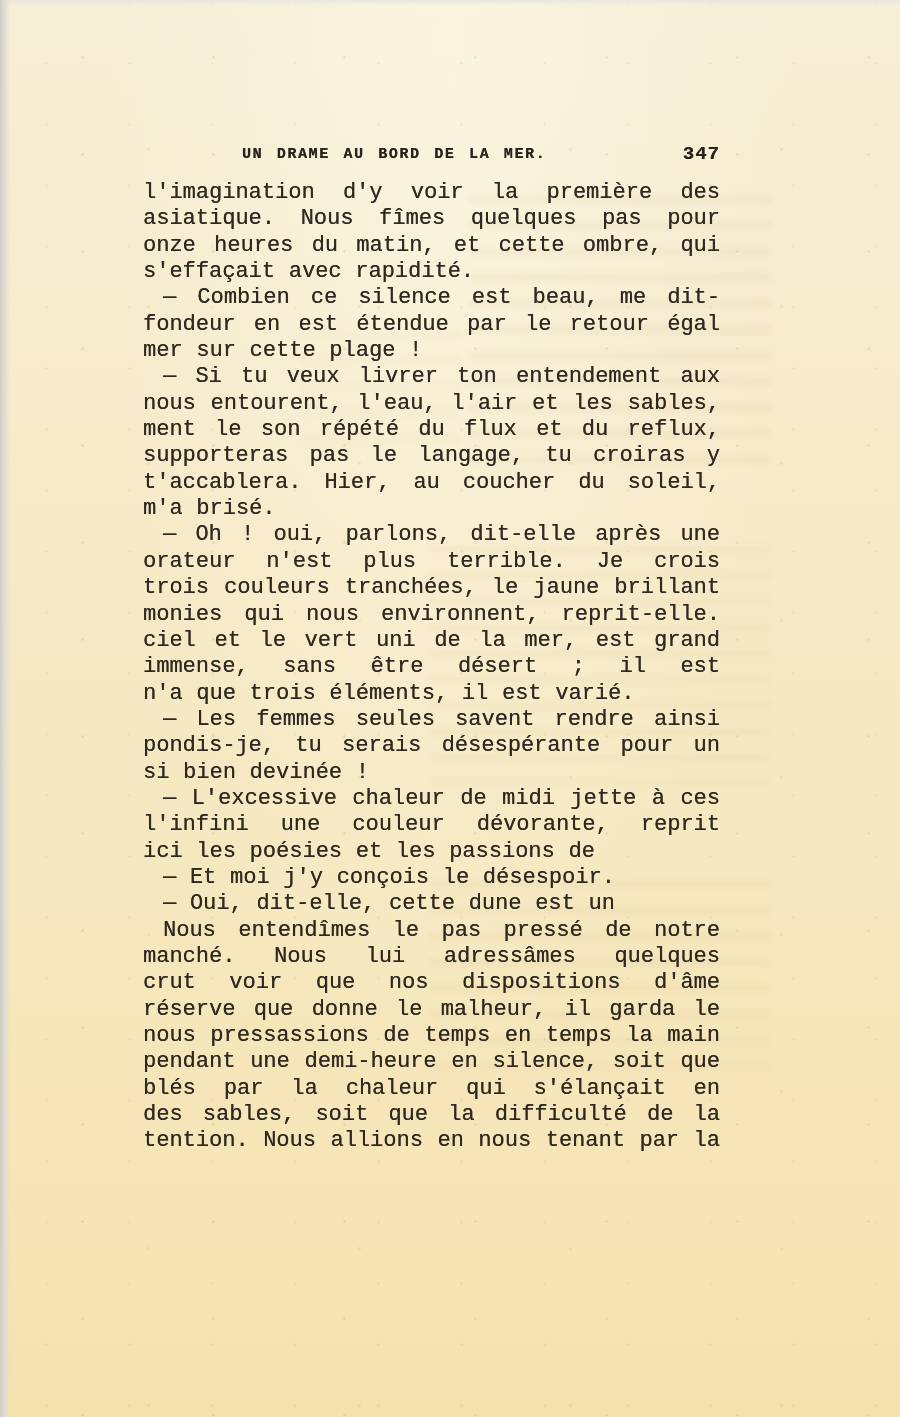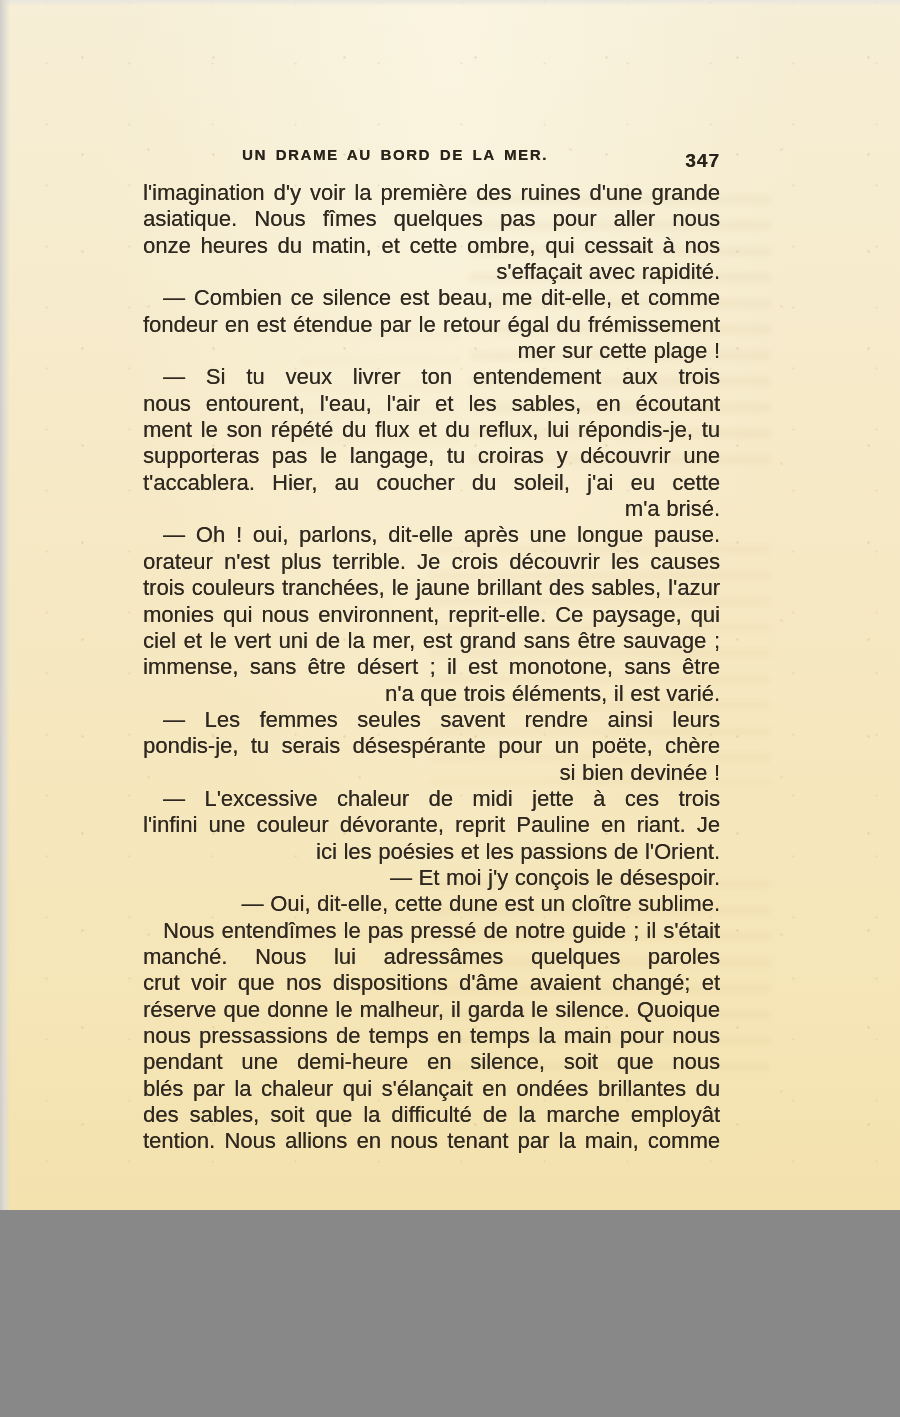--- a/index.html
+++ b/index.html
@@ -1,29 +1,29 @@
 <!DOCTYPE html>
 <html><head>
 <meta charset="utf-8">
 <style>
   html,body{margin:0;padding:0;background:#888;}
   .page{
     position:relative;
-    width:900px;height:1210px;
+    width:900px;height:1417px;
     overflow:hidden;
     background-color:#f5e8c2;
     background-image:
       radial-gradient(circle, rgba(186,150,80,.22) 0 .8px, transparent 1.7px),
       radial-gradient(circle, rgba(200,168,100,.18) 0 1px, transparent 2px),
       radial-gradient(circle, rgba(170,136,70,.15) 0 .7px, transparent 1.5px),
       radial-gradient(ellipse at 50% 6%, rgba(255,252,238,.45), rgba(255,252,238,0) 55%),
       linear-gradient(180deg,#f6eed6 0%, #f6e9c6 40%, #f5e5b6 85%, #f3e2ae 100%);
     background-size: 131px 97px, 211px 157px, 83px 61px, 100% 100%, 100% 100%;
     background-position: 17px 9px, 43px 71px, 5px 33px, 0 0, 0 0;
-    font-family:Liberation Sans, sans-serif;
+    font-family:Liberation Mono, monospace;
   }
   .edge-left{
     position:absolute;left:0;top:0;width:10px;height:100%;
     background:linear-gradient(90deg,#cfcdc6 0%,#dfdcd3 45%,rgba(228,224,214,0) 100%);
   }
   .edge-top{
     position:absolute;left:0;top:0;width:100%;height:6px;
     background:linear-gradient(180deg,#e8e6de 0%,rgba(235,232,224,0) 100%);
   }
   .ghost{
@@ -39,37 +39,37 @@
     color:#29231b;
   }
   .header-title{
     position:absolute;left:99px;top:4px;
     font-size:15px;font-weight:bold;
     letter-spacing:1.6px;word-spacing:3px;
     white-space:nowrap;
     text-shadow:.2px .3px .4px rgba(40,32,22,.8);
   }
   .page-number{
-    position:absolute;right:0;top:8px;
+    position:absolute;right:0;top:1px;
     font-size:19px;font-weight:bold;letter-spacing:1px;
     text-shadow:.2px .3px .4px rgba(40,32,22,.8);
   }
   .text-block{
     position:absolute;left:143px;top:180px;width:577px;
     font-size:22px;line-height:26.35px;
     color:#2e2820;
     text-shadow:.2px .3px .45px rgba(46,38,28,.8);
     word-spacing:.5px;
   }
   .line{
     height:26.35px;overflow:hidden;
     text-align:justify;
   }
   .line::after{content:"";display:inline-block;width:100%;height:0;}
-  .line.noj{text-align:right;}
+  .line.noj{text-align:left;}
   .line.noj::after{content:none;}
   .line.ind{padding-left:20px;}
 </style>
 </head>
 <body>
 
 <div class="page">
 
   <div class="edge-top"></div>
   <div class="edge-left"></div>

